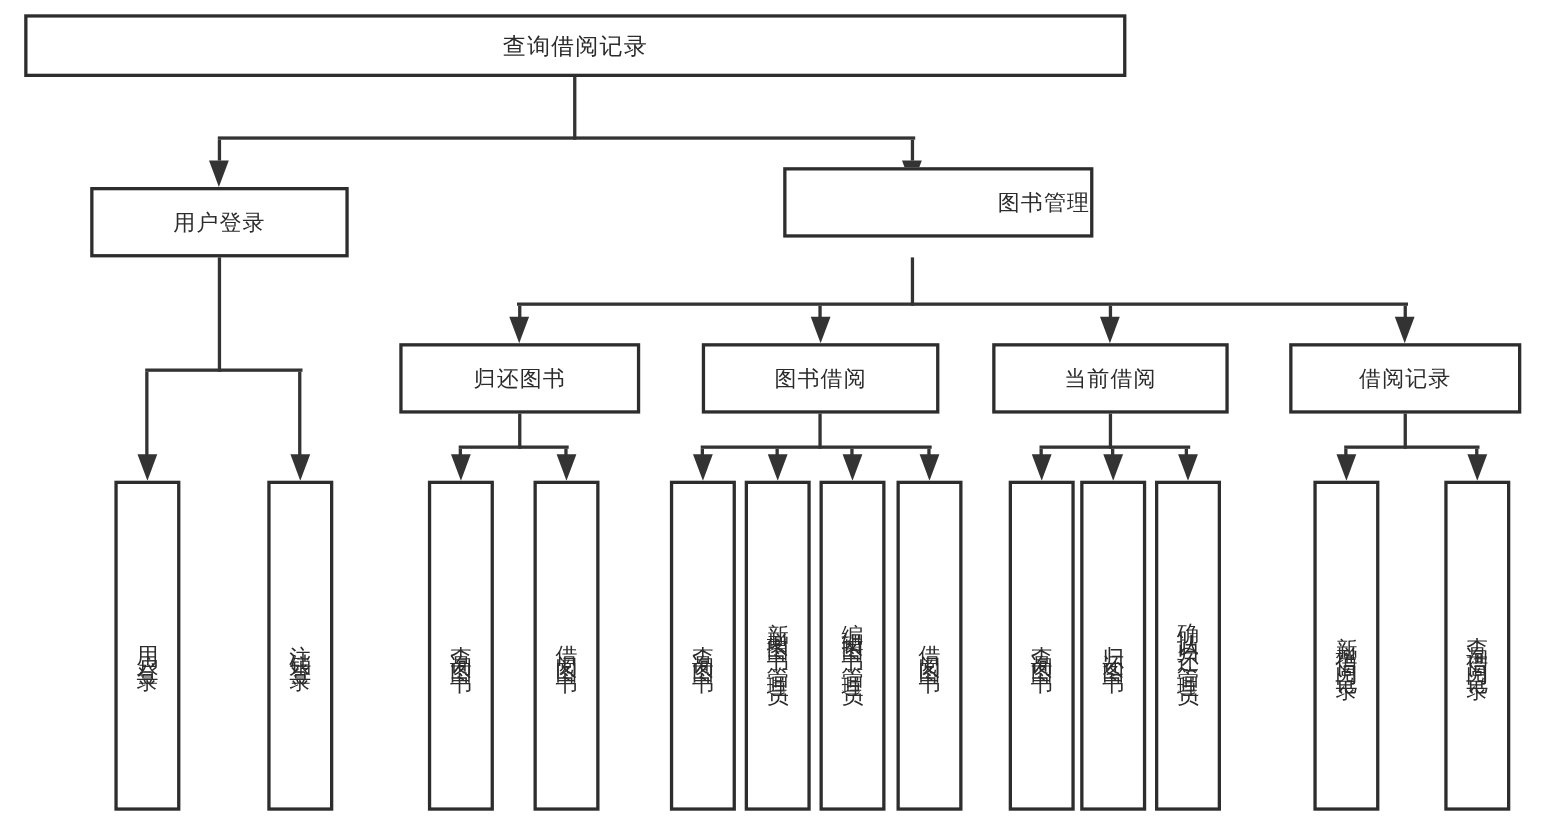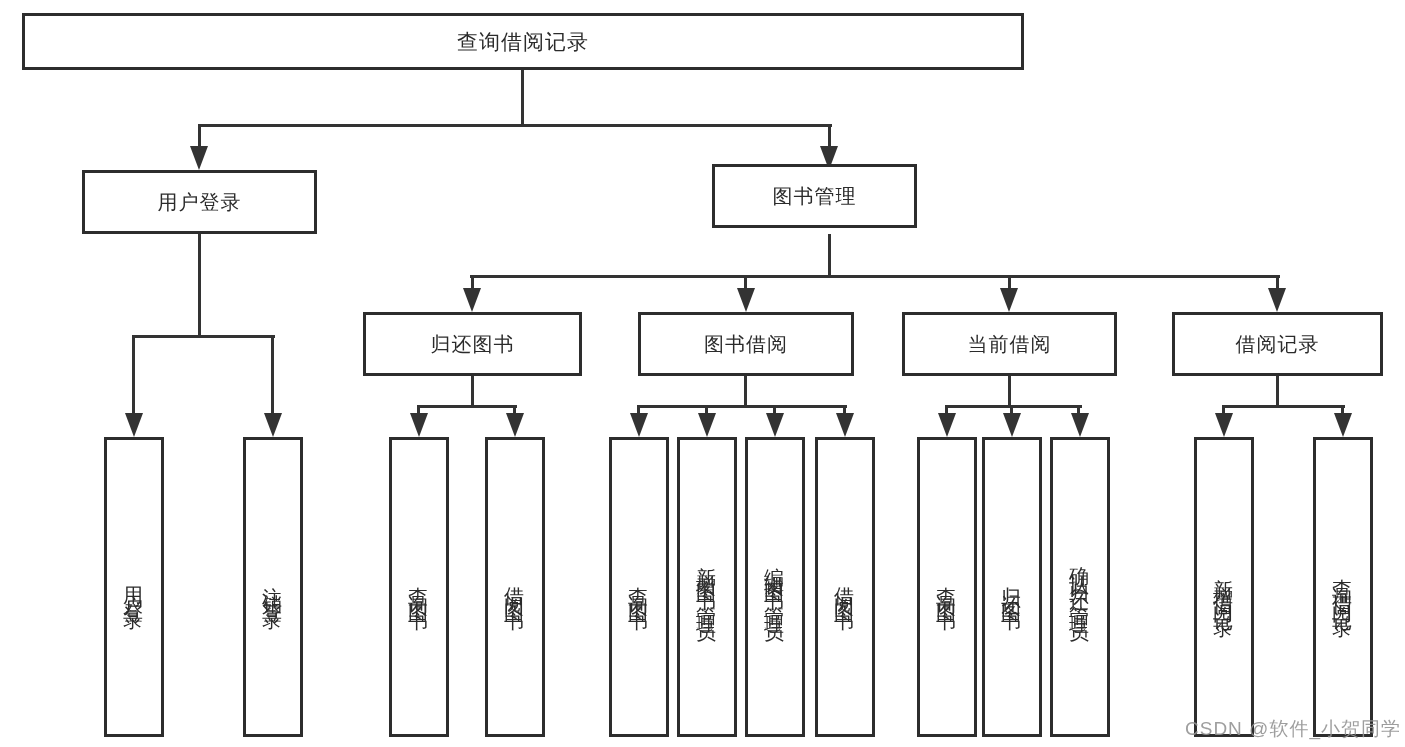--- a/index.html
+++ b/index.html
@@ -61,21 +61,21 @@
   <div class="vline" style="left:521px; top:70px; height:57px;"></div>
   <div class="hline" style="left:198px; top:124px; width:634px;"></div>
   <div class="vline" style="left:198px; top:127px; height:19px;"></div>
   <div class="arrow" style="left:190px; top:146px;"></div>
   <div class="vline" style="left:828px; top:127px; height:19px;"></div>
   <div class="arrow" style="left:820px; top:146px;"></div>
 
   <div class="box" style="left:82px; top:170px; width:235px; height:64px;">
     <span class="h-label">用户登录</span>
   </div>
-  <div class="box" style="left:712px; top:164px; width:205px; height:64px;">
+  <div class="box" style="left:712px; top:152px; width:282px; height:64px;justify-content:flex-end;">
     <span class="h-label">图书管理</span>
   </div>
 
   <div class="vline" style="left:198px; top:234px; height:104px;"></div>
   <div class="hline" style="left:132px; top:335px; width:143px;"></div>
   <div class="vline" style="left:132px; top:338px; height:76px;"></div>
   <div class="vline" style="left:271px; top:338px; height:76px;"></div>
   <div class="arrow" style="left:125px; top:413px;"></div>
   <div class="arrow" style="left:264px; top:413px;"></div>
 
@@ -174,15 +174,14 @@
     <span class="v-label">确认归还（管理员）</span>
   </div>
 
   <div class="box" style="left:1194px; top:437px; width:60px; height:300px;">
     <span class="v-label">新增借阅记录</span>
   </div>
   <div class="box" style="left:1313px; top:437px; width:60px; height:300px;">
     <span class="v-label">查询借阅记录</span>
   </div>
 
-  <div class="watermark">CSDN @软件_小贺同学</div>
 
 </div>
 
 </body></html>

